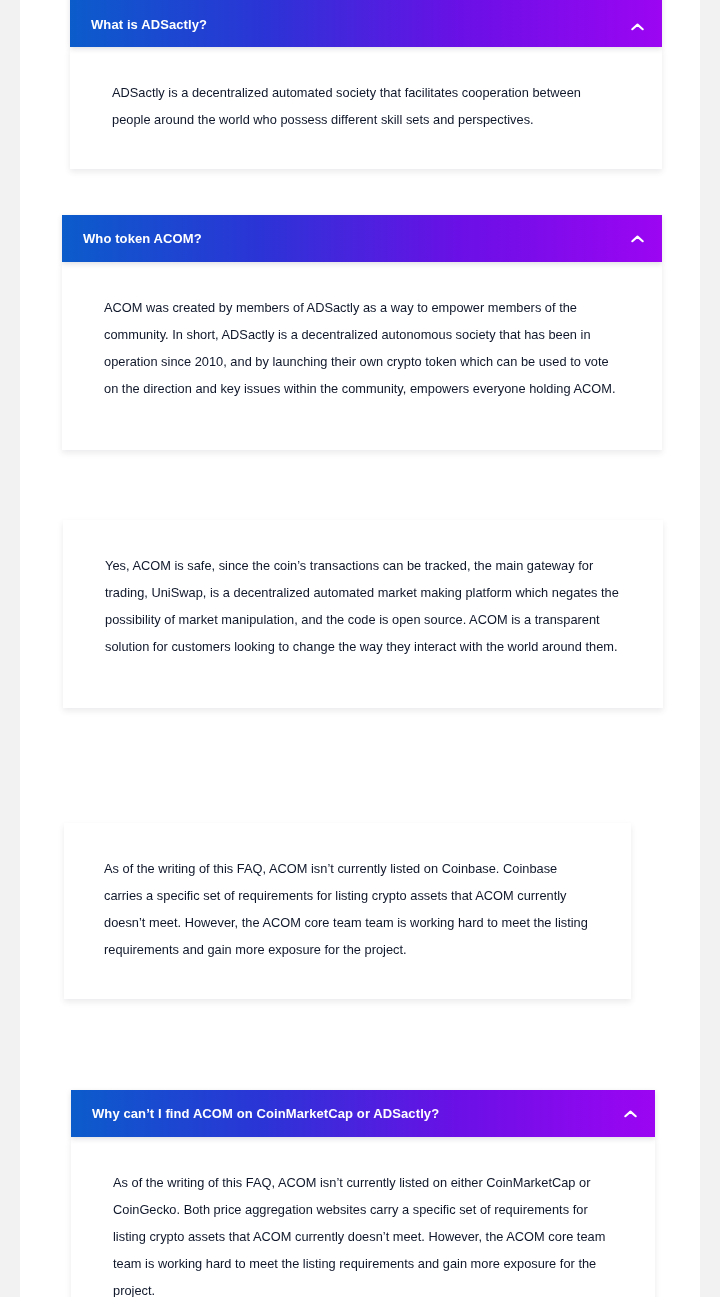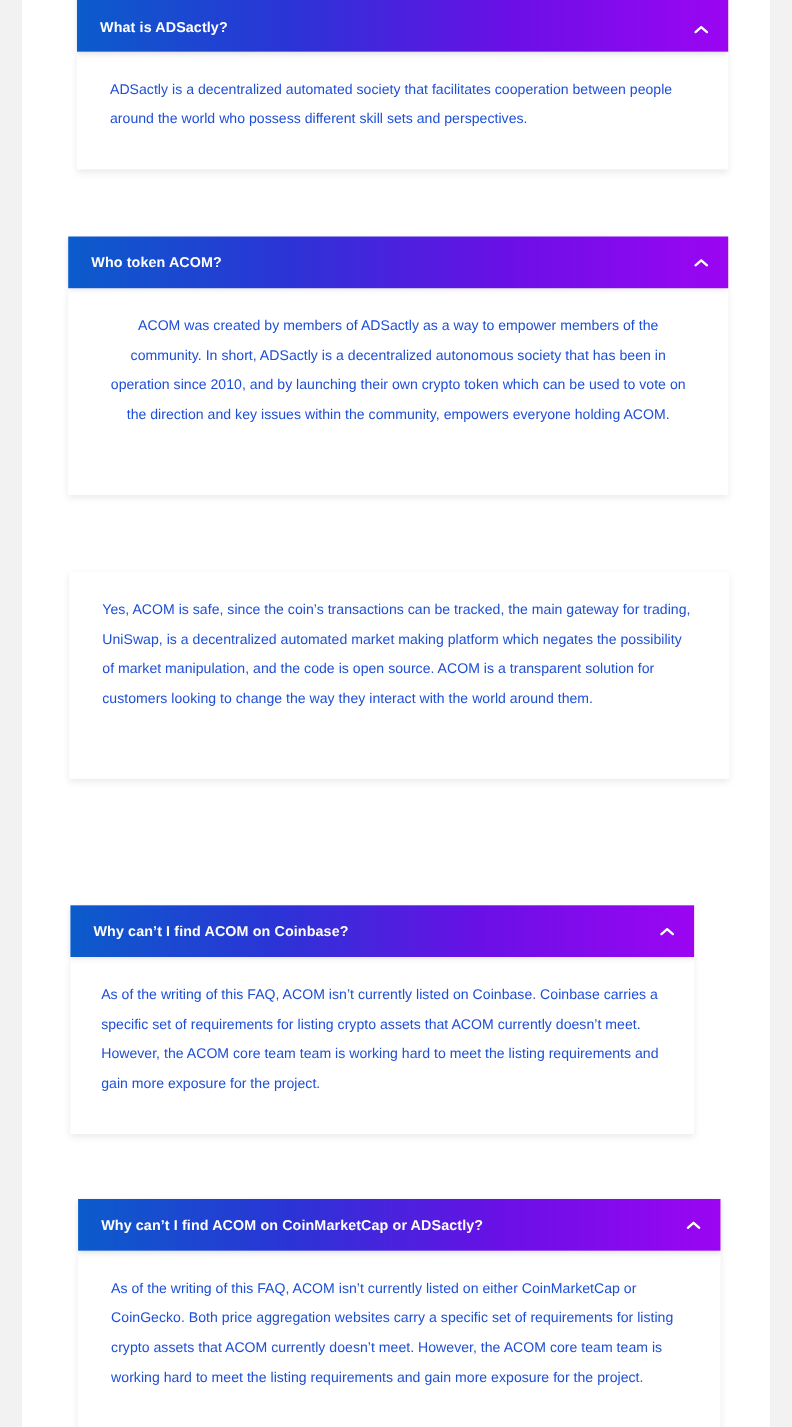--- a/index.html
+++ b/index.html
@@ -74,33 +74,33 @@
   .chevron-icon svg { display: block; }
 
   .faq-body {
     box-sizing: border-box;
     background: #ffffff;
     box-shadow: 0 3px 6px rgba(60, 60, 80, 0.10);
     padding: 20px 30px 24px 30px;
   }
 
   .faq-answer {
-    margin: 0;
-    color: #1d4ed8;
+    margin: 12px;
+    color: #0f172a;
     font-size: 12.8px;
     line-height: 27px;
     letter-spacing: 0.02px;
   }
 
   
   #faq-1 { left: 50px;  top: -30px;  width: 592px; }
   #faq-1 .faq-body { min-height: 107px; }
 
   #faq-2 { left: 42px;  top: 215px;  width: 600px; }
-  #faq-2 .faq-body { min-height: 188px; text-align: center; }
+  #faq-2 .faq-body { min-height: 188px; }
 
   #faq-3 { left: 43px;  top: 520px;  width: 600px; }
   #faq-3 .faq-body { min-height: 188px; }
 
   #faq-4 { left: 44px;  top: 823px;  width: 567px; }
   #faq-4 .faq-body { min-height: 161px; padding-left: 28px; padding-right: 28px; }
 
   #faq-5 { left: 51px;  top: 1090px; width: 584px; }
   #faq-5 .faq-body { min-height: 185px; }
 
@@ -143,28 +143,20 @@
         </div>
       </section>
 
       <section class="faq-item" id="faq-3">
         <div class="faq-body">
           <p class="faq-answer">Yes, ACOM is safe, since the coin’s transactions can be tracked, the main gateway for trading, UniSwap, is a decentralized automated market making platform which negates the possibility of market manipulation, and the code is open source. ACOM is a transparent solution for customers looking to change the way they interact with the world around them.</p>
         </div>
       </section>
 
       <section class="faq-item" id="faq-4">
-        <div class="faq-header">
-          <span class="faq-title">Why can’t I find ACOM on Coinbase?</span>
-          <span class="chevron-icon">
-            <svg viewBox="0 0 13 8" width="13" height="8" aria-hidden="true">
-              <path d="M1.3 6.2 L6.5 1.6 L11.7 6.2" fill="none" stroke="#ffffff" stroke-width="2.1" stroke-linecap="round" stroke-linejoin="round"></path>
-            </svg>
-          </span>
-        </div>
         <div class="faq-body">
           <p class="faq-answer">As of the writing of this FAQ, ACOM isn’t currently listed on Coinbase. Coinbase carries a specific set of requirements for listing crypto assets that ACOM currently doesn’t meet. However, the ACOM core team team is working hard to meet the listing requirements and gain more exposure for the project.</p>
         </div>
       </section>
 
       <section class="faq-item" id="faq-5">
         <div class="faq-header">
           <span class="faq-title">Why can’t I find ACOM on CoinMarketCap or ADSactly?</span>
           <span class="chevron-icon">
             <svg viewBox="0 0 13 8" width="13" height="8" aria-hidden="true">

